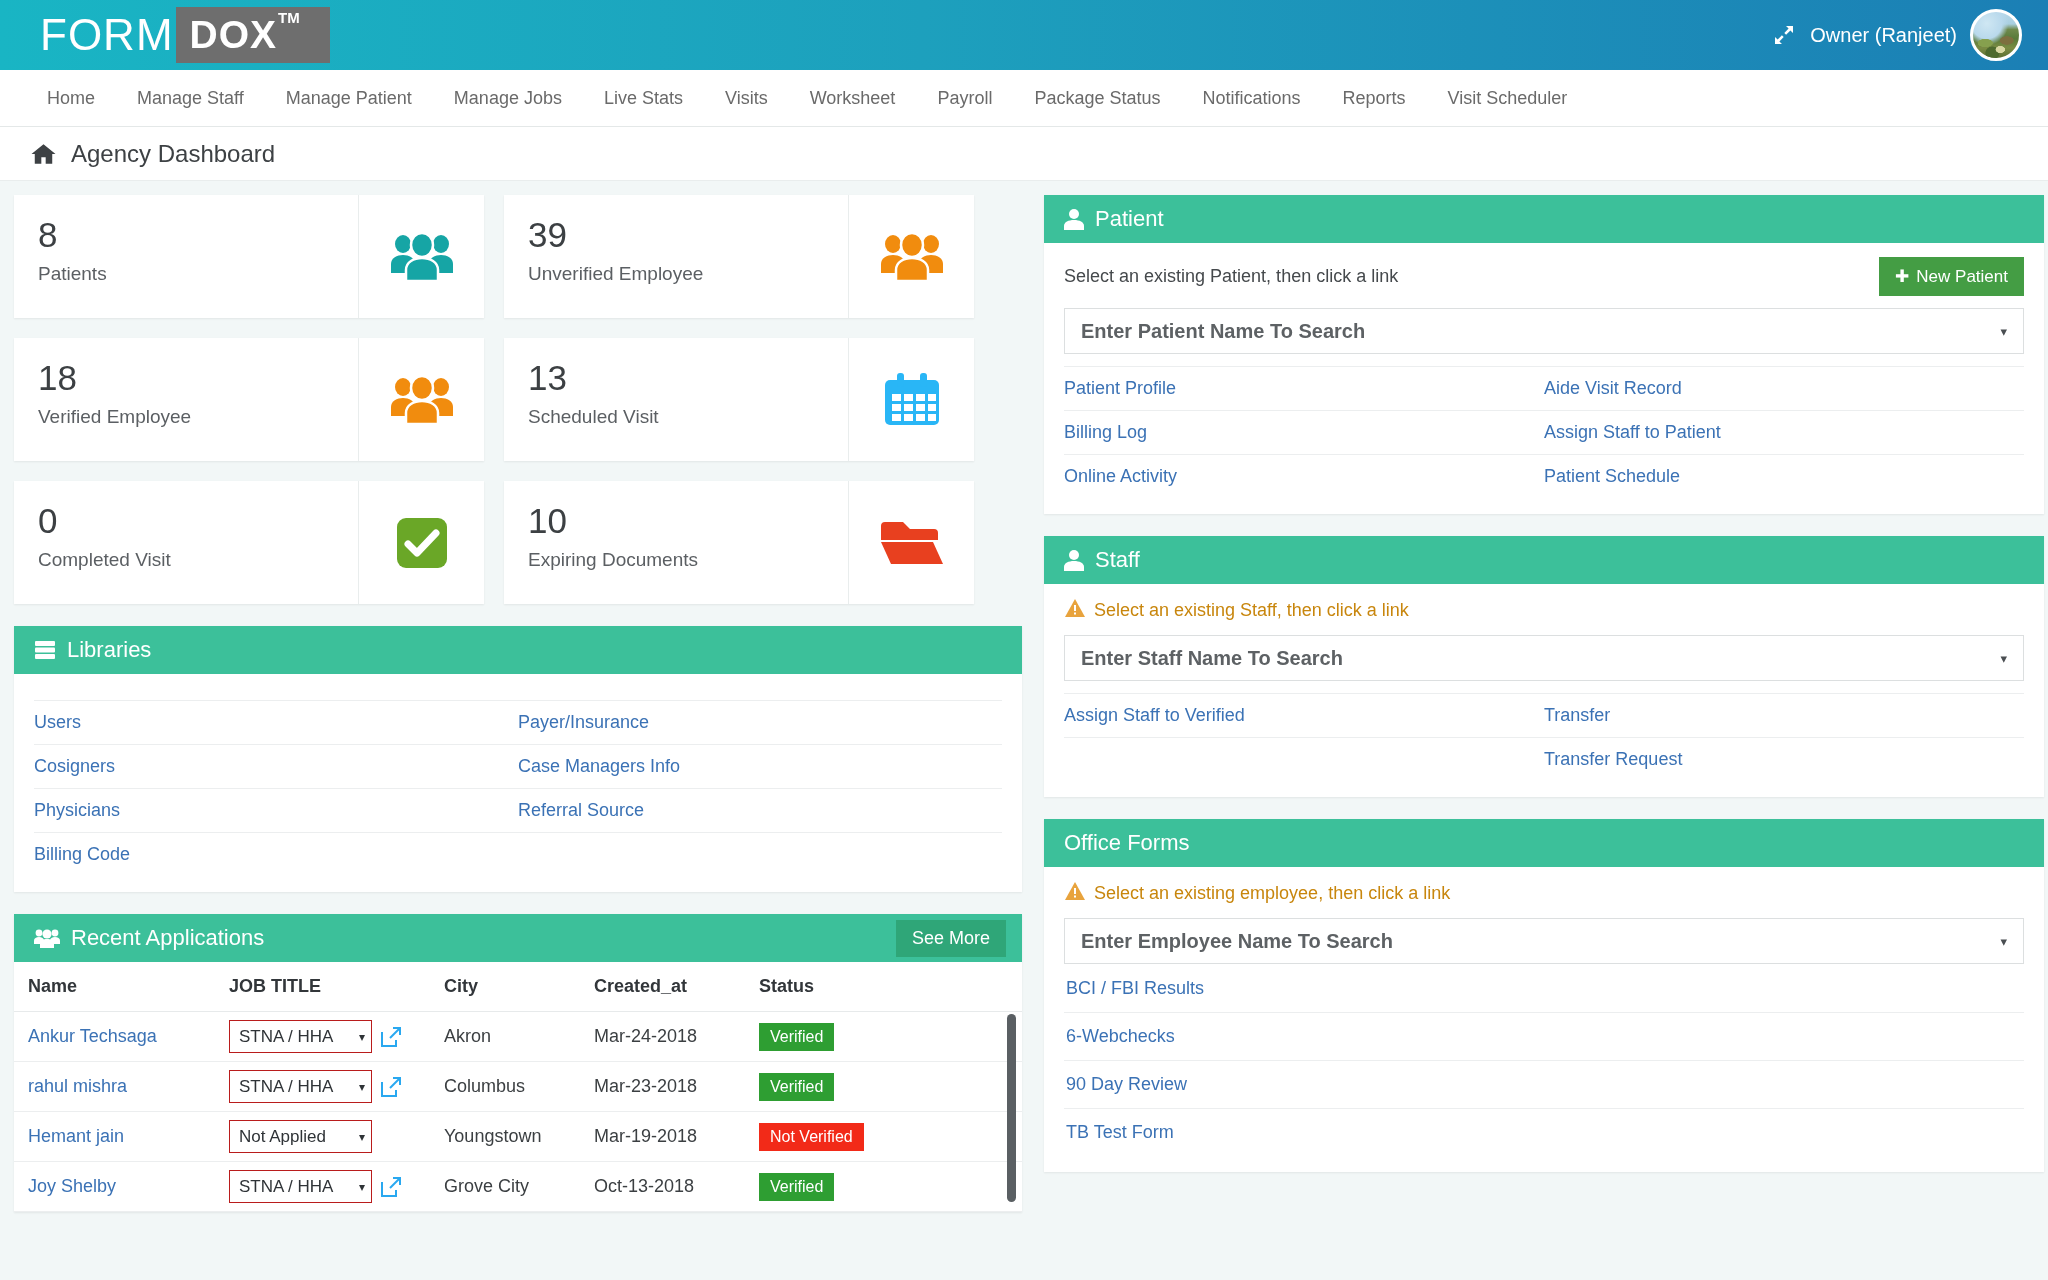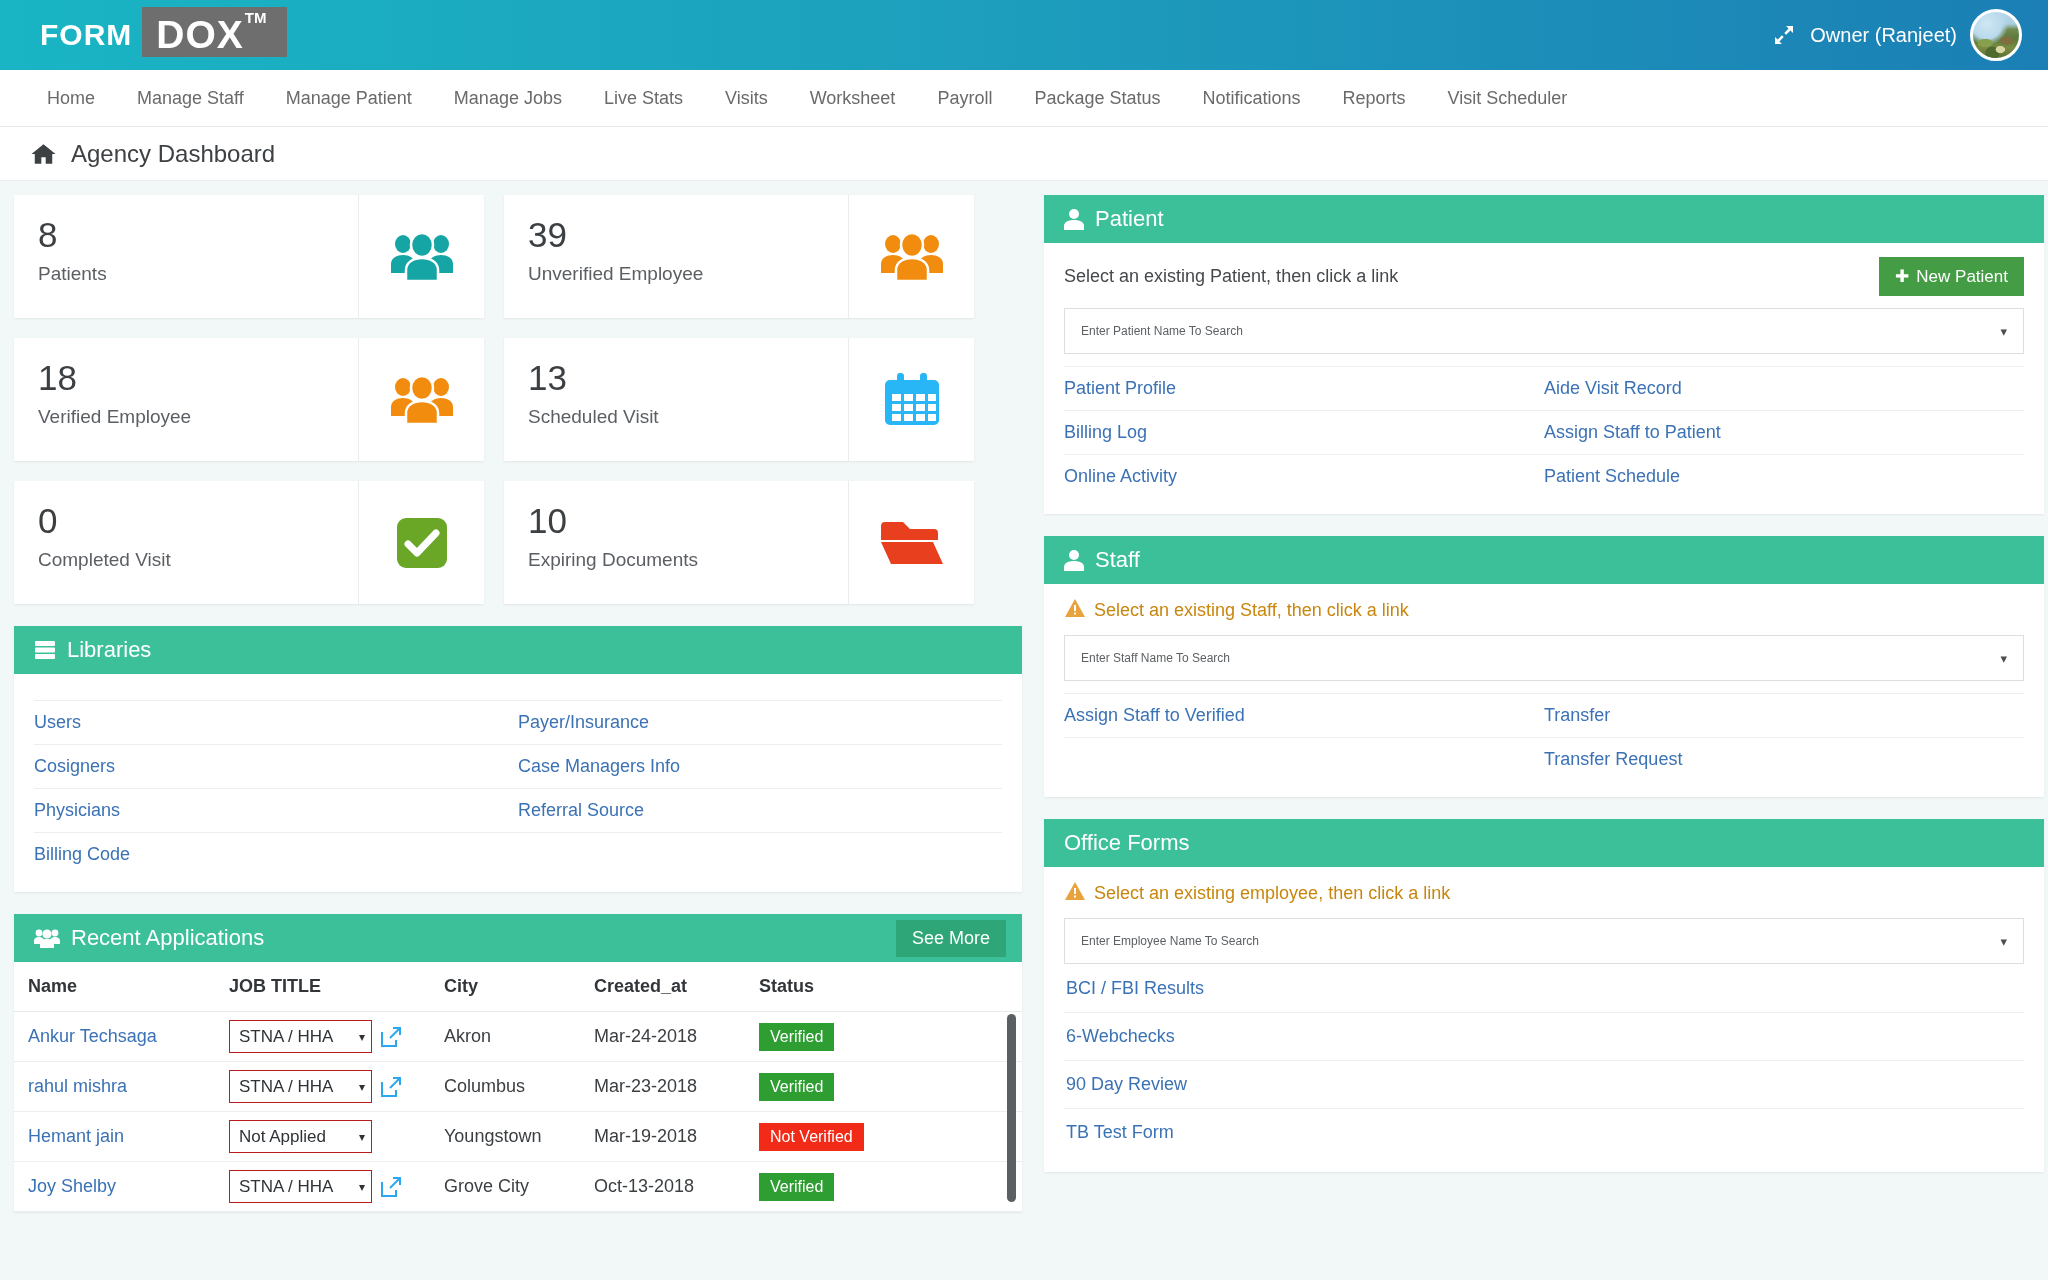--- a/index.html
+++ b/index.html
@@ -14,26 +14,26 @@
   
   .topbar {
     height: 70px;
     background: linear-gradient(to right, #19b5c4 0%, #1da0bd 45%, #1b7fb5 100%);
     display: flex; align-items: center;
     padding: 0 26px 0 40px;
     position: relative;
   }
   .logo { display: flex; align-items: flex-start; height: 56px; }
   .logo-form {
-    color: #ffffff; font-size: 30px; font-weight: bold;
+    color: #ffffff; font-size: 44px; font-weight: normal;
     letter-spacing: 1px; line-height: 56px;
   }
   .logo-dox-box {
-    background: #6e6e6e; margin-left: 10px;
-    padding: 0 20px 0 14px; height: 50px;
+    background: #6e6e6e; margin-left: 2px;
+    padding: 0 30px 0 14px; height: 56px;
     display: flex; align-items: flex-start;
   }
   .logo-dox { color: #fff; font-size: 39px; font-weight: bold; line-height: 56px; letter-spacing: 1px;}
   .logo-tm { color: #fff; font-size: 15px; font-weight: bold; line-height: 22px; margin-left: 1px; }
 
   .topbar-right {
     margin-left: auto; display: flex; align-items: center; gap: 13px;
   }
   .expand-icon {
     width: 26px; height: 26px; display: inline-flex;
@@ -129,21 +129,21 @@
     background: #2fa678; color: #fff; font-size: 18px;
     border: none; padding: 8px 16px; cursor: pointer; margin-left: auto;
   }
 
   .select-box {
     margin-top: 12px; height: 46px; width: 100%;
     border: 1px solid #dcdfe0; background: #fff;
     display: flex; align-items: center; justify-content: space-between;
     padding: 0 16px; cursor: pointer;
   }
-  .select-placeholder { font-size: 12px; color: #5d6164; }
+  .select-placeholder { font-size: 20px; color: #5d6164; font-weight: bold; }
   .caret { color: #4a4e52; font-size: 13px; }
 
   .link-table { width: 100%; border-collapse: collapse; margin-top: 12px; }
   .link-table td {
     border-top: 1px solid #eceeef; padding: 11px 0; font-size: 18px; width: 50%;
   }
   .link-table tr:first-child td { border-top: 1px solid #eceeef; }
   .lnk { color: #3b72b5; cursor: pointer; }
 
   

